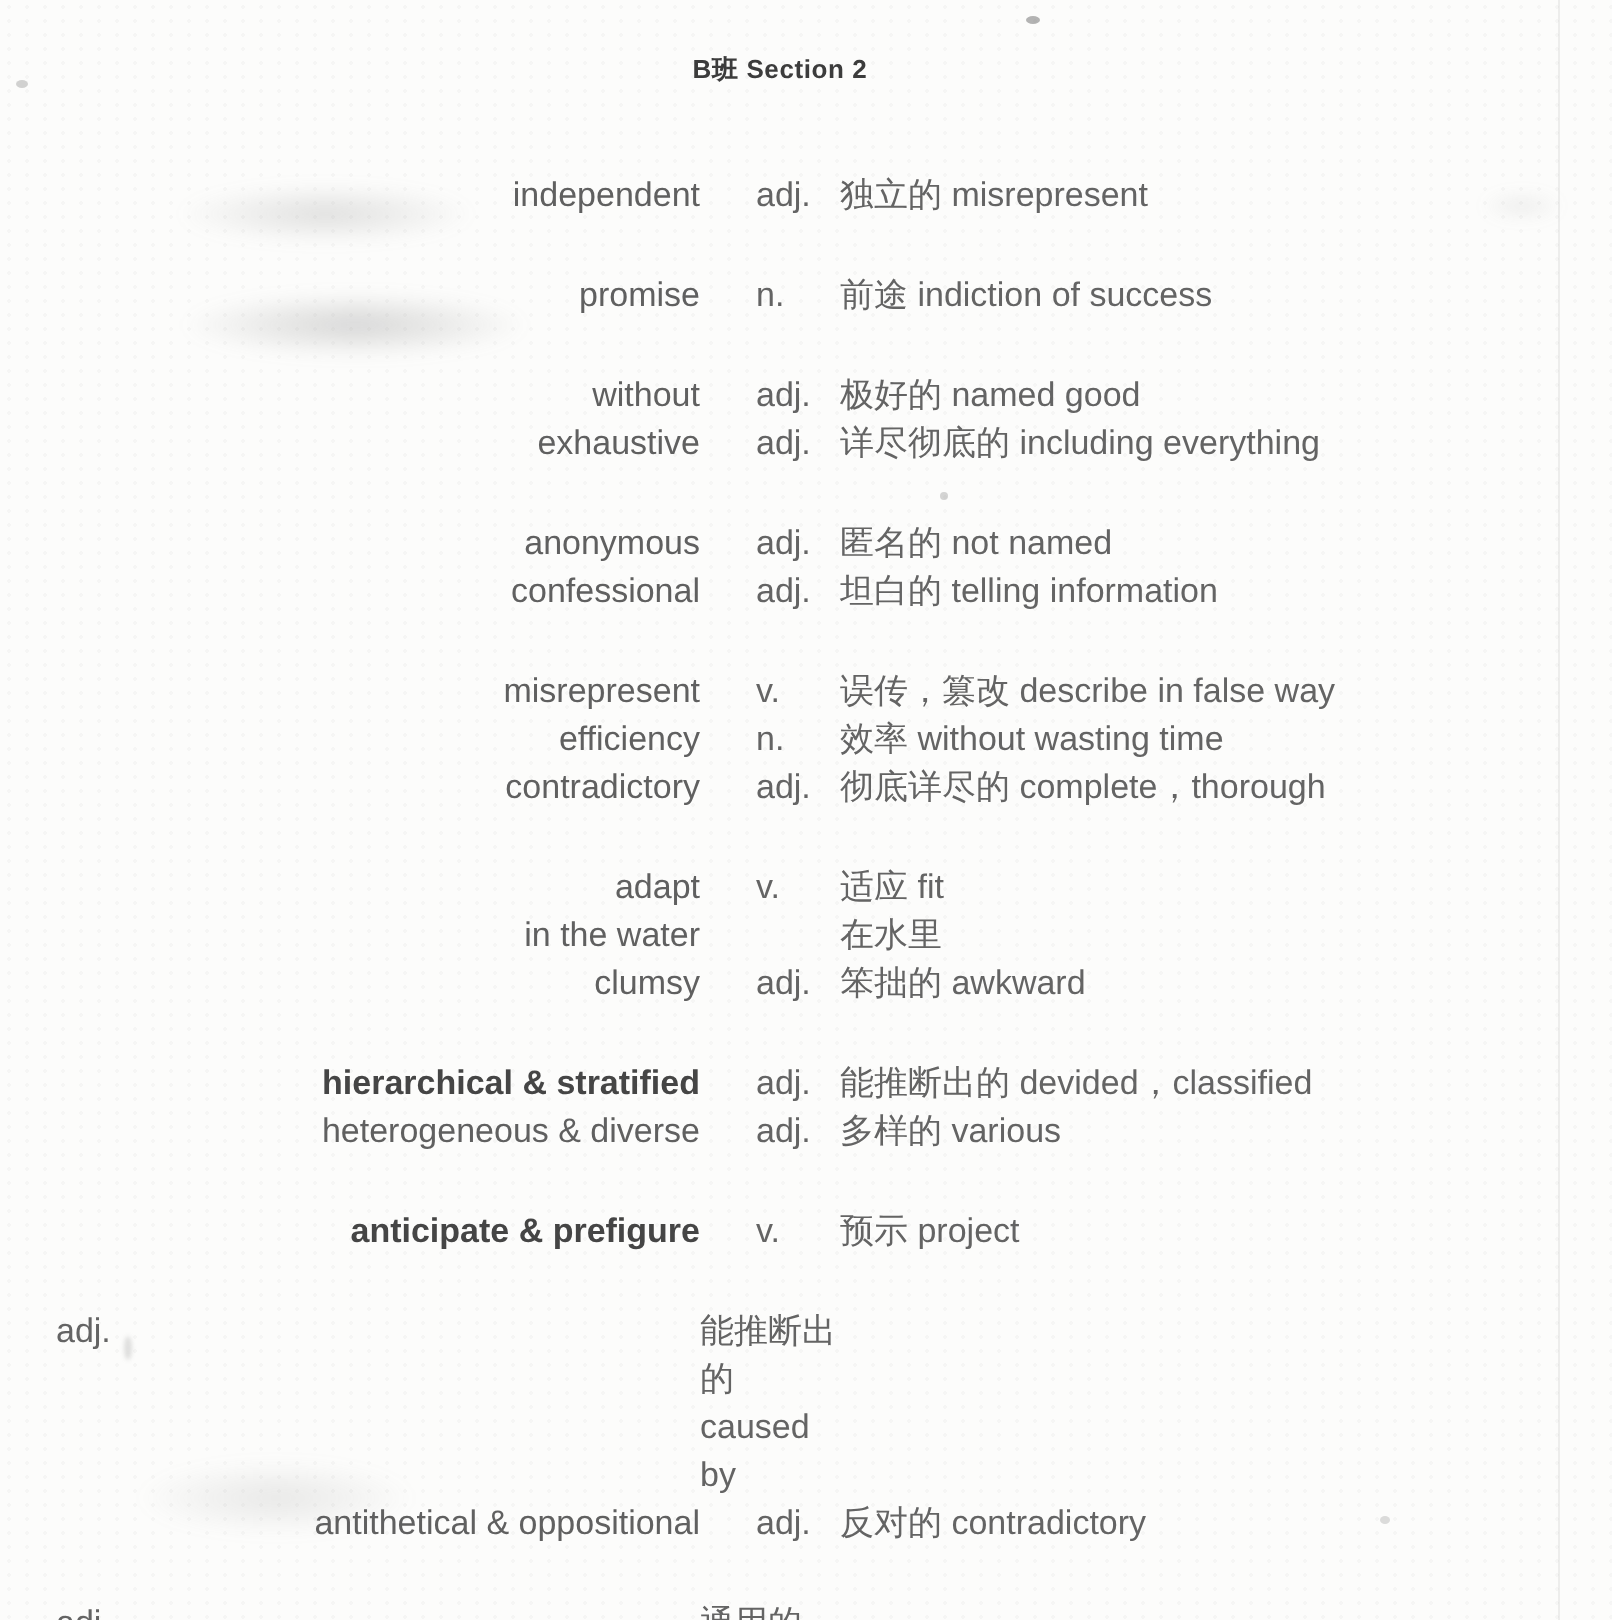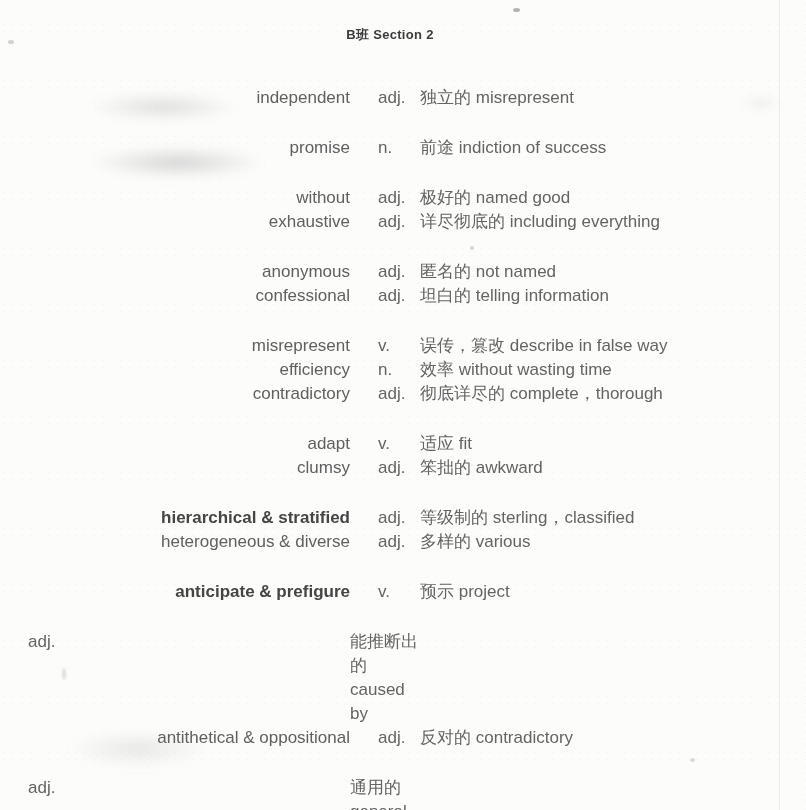--- a/index.html
+++ b/index.html
@@ -157,30 +157,35 @@
           <span class="def">彻底详尽的 complete，thorough</span>
         </div>
       </div>
       <div class="group">
         <div class="row">
           <span class="term">adapt</span>
           <span class="pos">v.</span>
           <span class="def">适应 fit</span>
         </div>
         <div class="row">
+          <span class="term">in the water</span>
+          <span class="pos"></span>
+          <span class="def">在水里</span>
+        </div>
+        <div class="row">
           <span class="term">clumsy</span>
           <span class="pos">adj.</span>
           <span class="def">笨拙的 awkward</span>
         </div>
       </div>
       <div class="group">
         <div class="row">
           <span class="term bold">hierarchical &amp; stratified</span>
           <span class="pos">adj.</span>
-          <span class="def">等级制的 sterling，classified</span>
+          <span class="def">能推断出的 devided，classified</span>
         </div>
         <div class="row">
           <span class="term">heterogeneous &amp; diverse</span>
           <span class="pos">adj.</span>
           <span class="def">多样的 various</span>
         </div>
       </div>
       <div class="group">
         <div class="row">
           <span class="term bold">anticipate &amp; prefigure</span>

